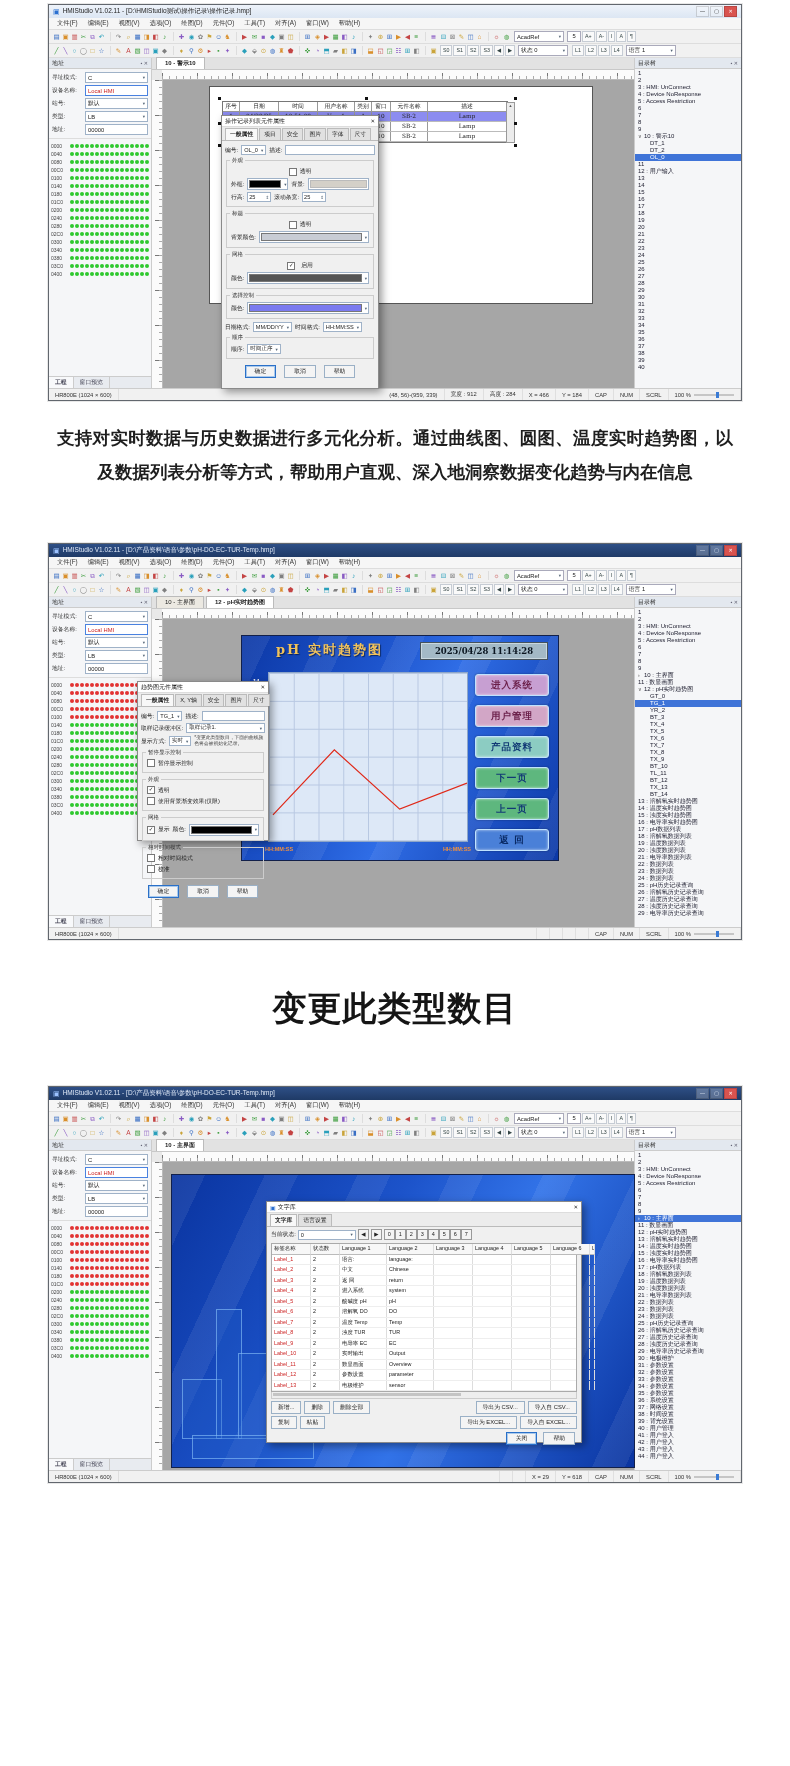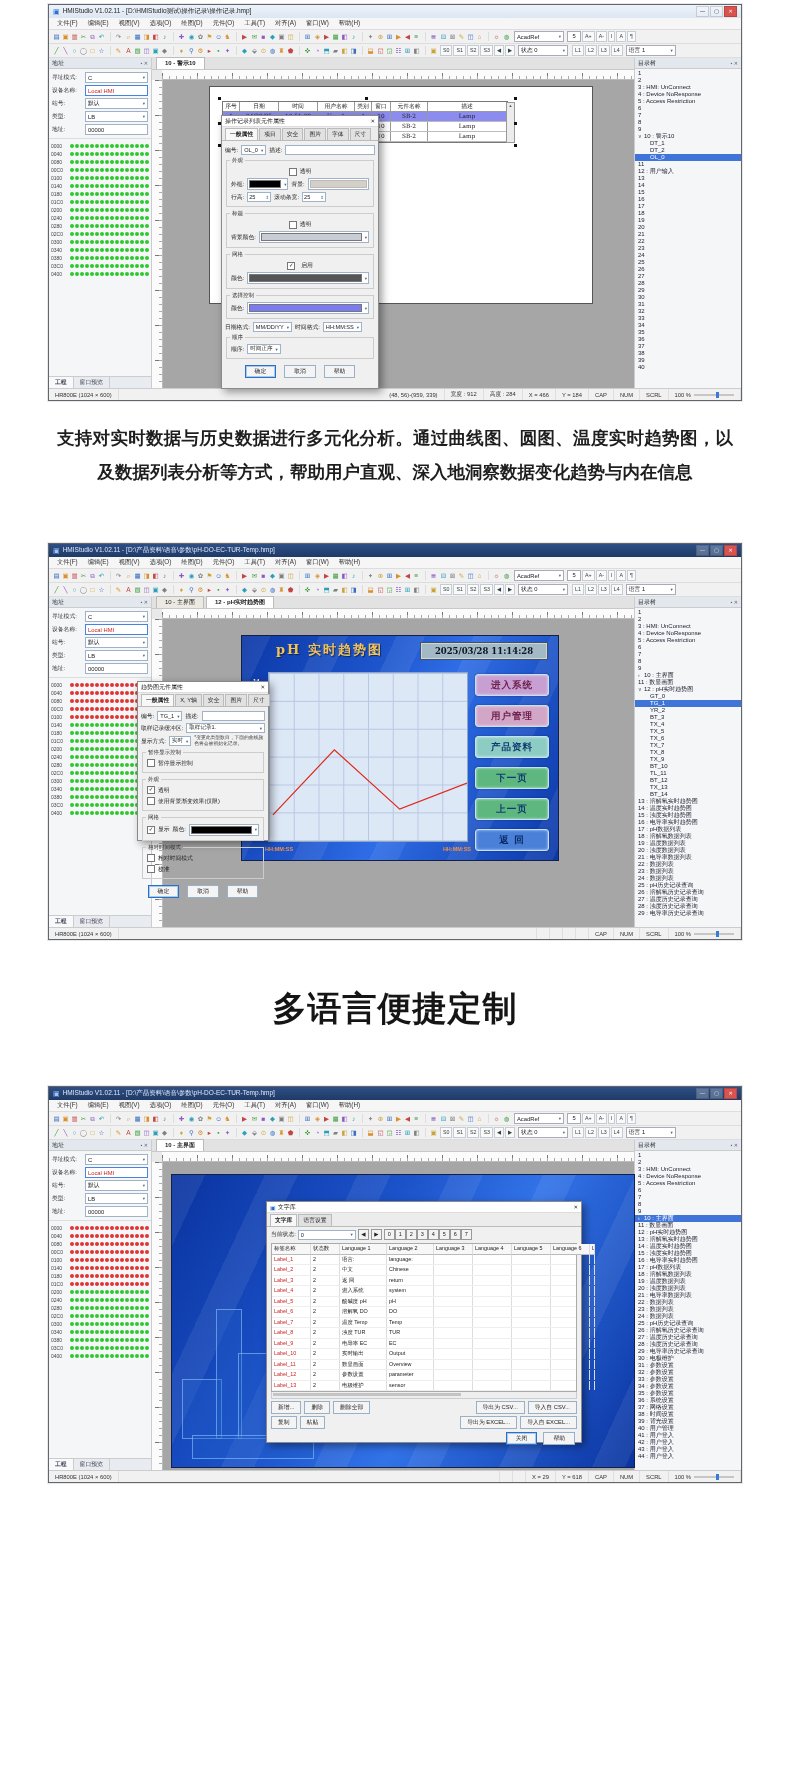--- a/index.html
+++ b/index.html
@@ -1395,21 +1395,21 @@
         <div class="doctabs">
             <span class="doctab">10 - 主界面</span>
             <span class="doctab active">12 - pH实时趋势图</span>
           </div>
         <div class="hruler"></div>
         <div class="canvasrow">
           <div class="vruler"></div>
           <div class="canvas">
             <div class="phwin">
               <div class="ph-title">pH  实时趋势图</div>
-              <div class="ph-clock">2025/03/28 11:14:28</div>
+              <div class="ph-clock">2025/04/28 11:14:28</div>
               <div class="ph-plot">
                 <div id="phy1">
                     <span class="ytick" style="top: 5.17241%;">14</span>
                     <span class="ytick" style="top: 22.4138%;">12</span>
                     <span class="ytick" style="top: 39.6552%;">10</span>
                     <span class="ytick" style="top: 56.8966%;">8</span>
                     <span class="ytick" style="top: 74.1379%;">6</span>
                     <span class="ytick" style="top: 91.3793%;">4</span>
                   </div>
                 <svg viewBox="0 0 100 100" preserveAspectRatio="none">
@@ -1580,21 +1580,21 @@
         <span class="seg">SCRL</span>
         <span class="seg zoomseg">
           <span>100 %</span>
           <span class="ztrack">
             <span class="zthumb"></span>
           </span>
         </span>
       </div>
   </section>
 
-  <h2 class="bigh">多语言便捷定制</h2>
+  <h2 class="bigh">变更此类型数目</h2>
 
   <section class="appwin darkbar" style="margin-top:54px;">
     <div class="titlebar">
       <span class="app-ico">▣</span>
       <span class="title-text">HMIStudio V1.02.11 - [D:\产品资料\语音\参数\pH-DO-EC-TUR-Temp.hmp]</span>
       <span class="winbtns">
           <span class="wbtn">—</span>
           <span class="wbtn">▢</span>
           <span class="wbtn close">✕</span>
         </span>

